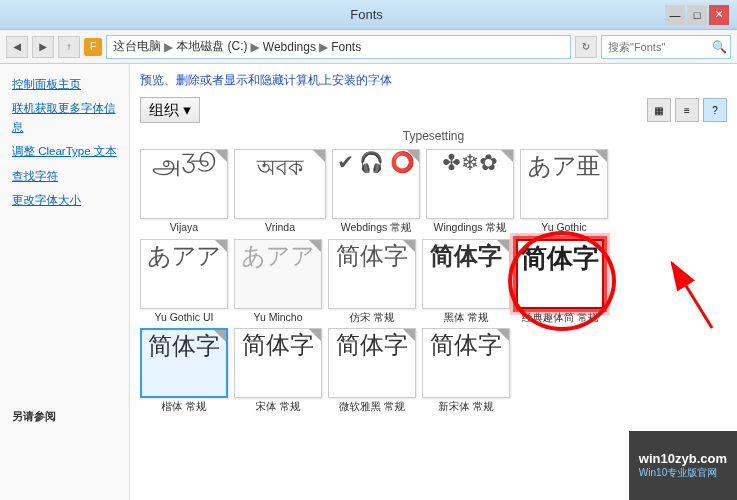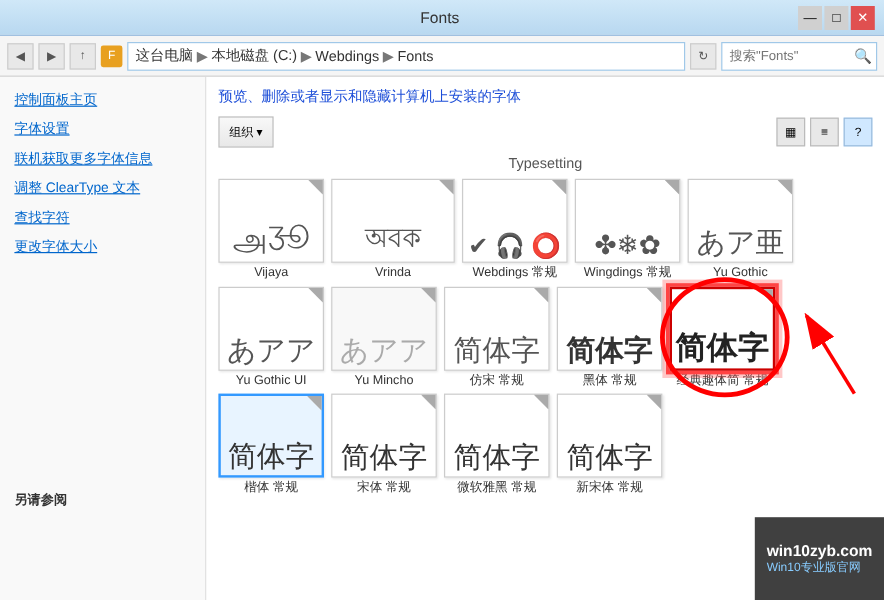--- a/index.html
+++ b/index.html
@@ -101,21 +101,21 @@
     }
 
     
     .main-layout {
       display: flex;
       height: calc(500px - 64px);
     }
 
     
     .sidebar {
-      width: 172px;
+      width: 130px;
       background: #f9f9f9;
       border-right: 1px solid #ddd;
       padding: 8px 0;
       flex-shrink: 0;
     }
     .sidebar-link {
       display: block;
       padding: 3px 12px;
       font-size: 11.5px;
       color: #0066cc;
@@ -140,21 +140,21 @@
     }
     .organize-btn {
       height: 26px;
       display: flex;
       align-items: center;
       gap: 4px;
       padding: 0 8px;
       border: 1px solid #bbb;
       background: linear-gradient(to bottom, #f8f8f8, #e8e8e8);
       cursor: pointer;
-      font-size: 10px;
+      font-size: 15px;
     }
     .view-controls {
       display: flex;
       align-items: center;
       gap: 4px;
     }
     .view-btn {
       width: 24px;
       height: 24px;
       display: flex;
@@ -184,21 +184,21 @@
       flex-direction: column;
       align-items: center;
       cursor: pointer;
     }
     .font-icon {
       width: 88px;
       height: 70px;
       border: 1px solid #ccc;
       background: white;
       display: flex;
-      align-items: flex-end;
+      align-items: flex-start;
       justify-content: center;
       font-size: 20px;
       position: relative;
       box-shadow: 1px 1px 2px rgba(0,0,0,0.1);
     }
     .font-icon.selected {
       border: 2px solid #3399ff;
       background: #e8f4ff;
     }
     .font-icon-folded::after {
@@ -261,21 +261,20 @@
   <button class="nav-btn">↻</button>
   <div class="search-box">
     <input class="search-input" placeholder="搜索&quot;Fonts&quot;" style="">
     <span>🔍</span>
   </div>
 </div>
 
 <div class="main-layout">
   <div class="sidebar" style="position:relative;">
     <span class="sidebar-link">控制面板主页</span>
-    <span class="sidebar-link">字体设置</span>
     <span class="sidebar-link">联机获取更多字体信息</span>
     <span class="sidebar-link">调整 ClearType 文本</span>
     <span class="sidebar-link">查找字符</span>
     <span class="sidebar-link">更改字体大小</span>
     <div style="position:absolute;bottom:76px;left:12px;">
       <span style="font-size:11px;color:#333;font-weight:bold;">另请参阅</span>
     </div>
   </div>
 
   <div class="content-area">
@@ -297,21 +296,21 @@
     <div style="display:flex;gap:6px;margin-bottom:4px;justify-content:flex-start;">
 
       <div class="font-item">
         <div class="font-icon font-icon-folded" style="width:88px;height:70px;">
           <span style="font-size:26px;font-family:serif;color:#555;">அ3ூ</span>
         </div>
         <span class="font-label">Vijaya</span>
       </div>
 
       <div class="font-item">
-        <div class="font-icon font-icon-folded" style="width:103px;height:70px;">
+        <div class="font-icon font-icon-folded" style="width:92px;height:70px;">
           <span style="font-size:22px;font-family:serif;color:#555;">অবক</span>
         </div>
         <span class="font-label">Vrinda</span>
       </div>
 
       <div class="font-item">
         <div class="font-icon font-icon-folded" style="width:88px;height:70px;">
           <span style="font-size:20px;color:#555;">✔ 🎧 ⭕</span>
         </div>
         <span class="font-label">Webdings 常规</span>

